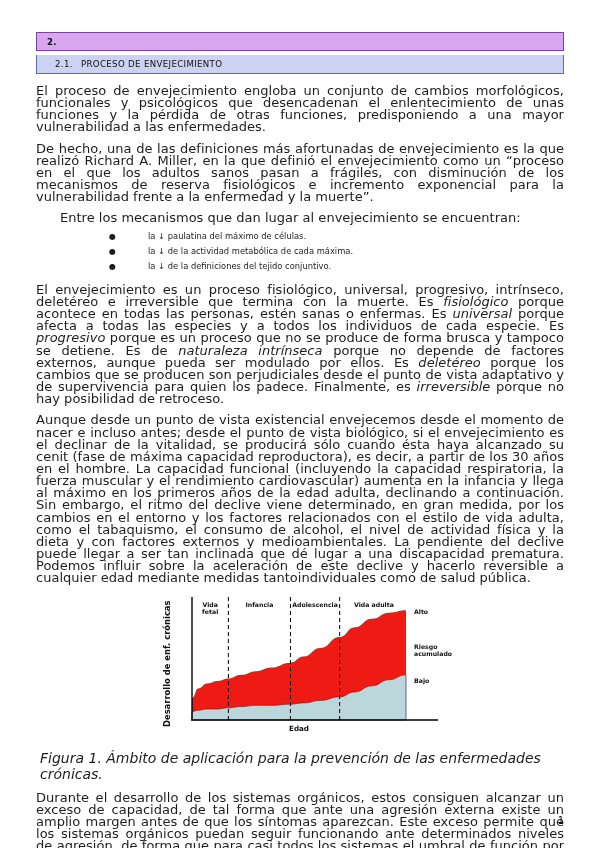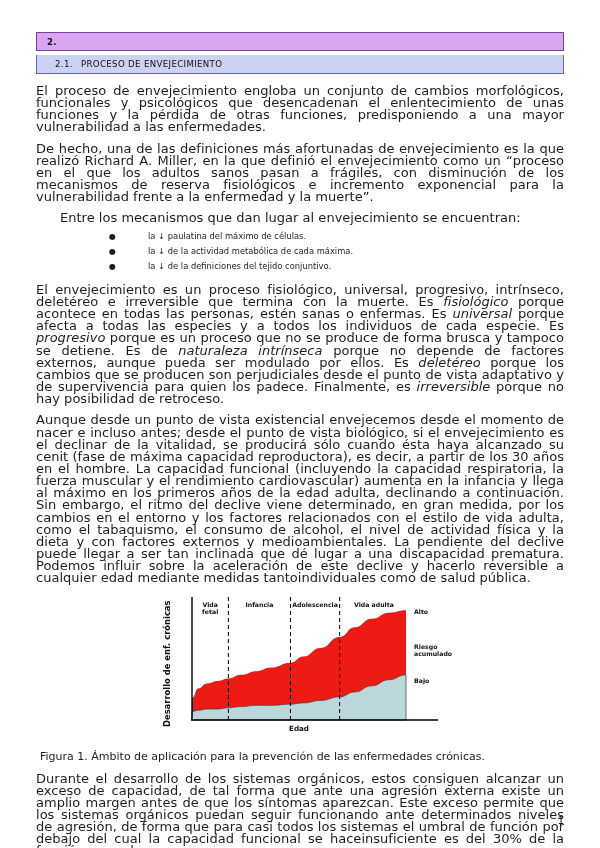--- a/index.html
+++ b/index.html
@@ -111,23 +111,24 @@
     height: 140px;
     writing-mode: vertical-rl;
     transform: rotate(180deg);
     font-size: 8.4px;
     font-weight: bold;
     text-align: center;
     color: #111;
     letter-spacing: 0px;
   }
   .caption {
-    font-size: 11px;
+    font-size: 14px;
     color: #1d1d1d;
     margin: 4px 0 10px 4px;
+    font-style: italic;
   }
 
   .pagenum {
     position: absolute;
     right: 36px;
     bottom: 22px;
     font-size: 10px;
     color: #111;
   }
 </style>

